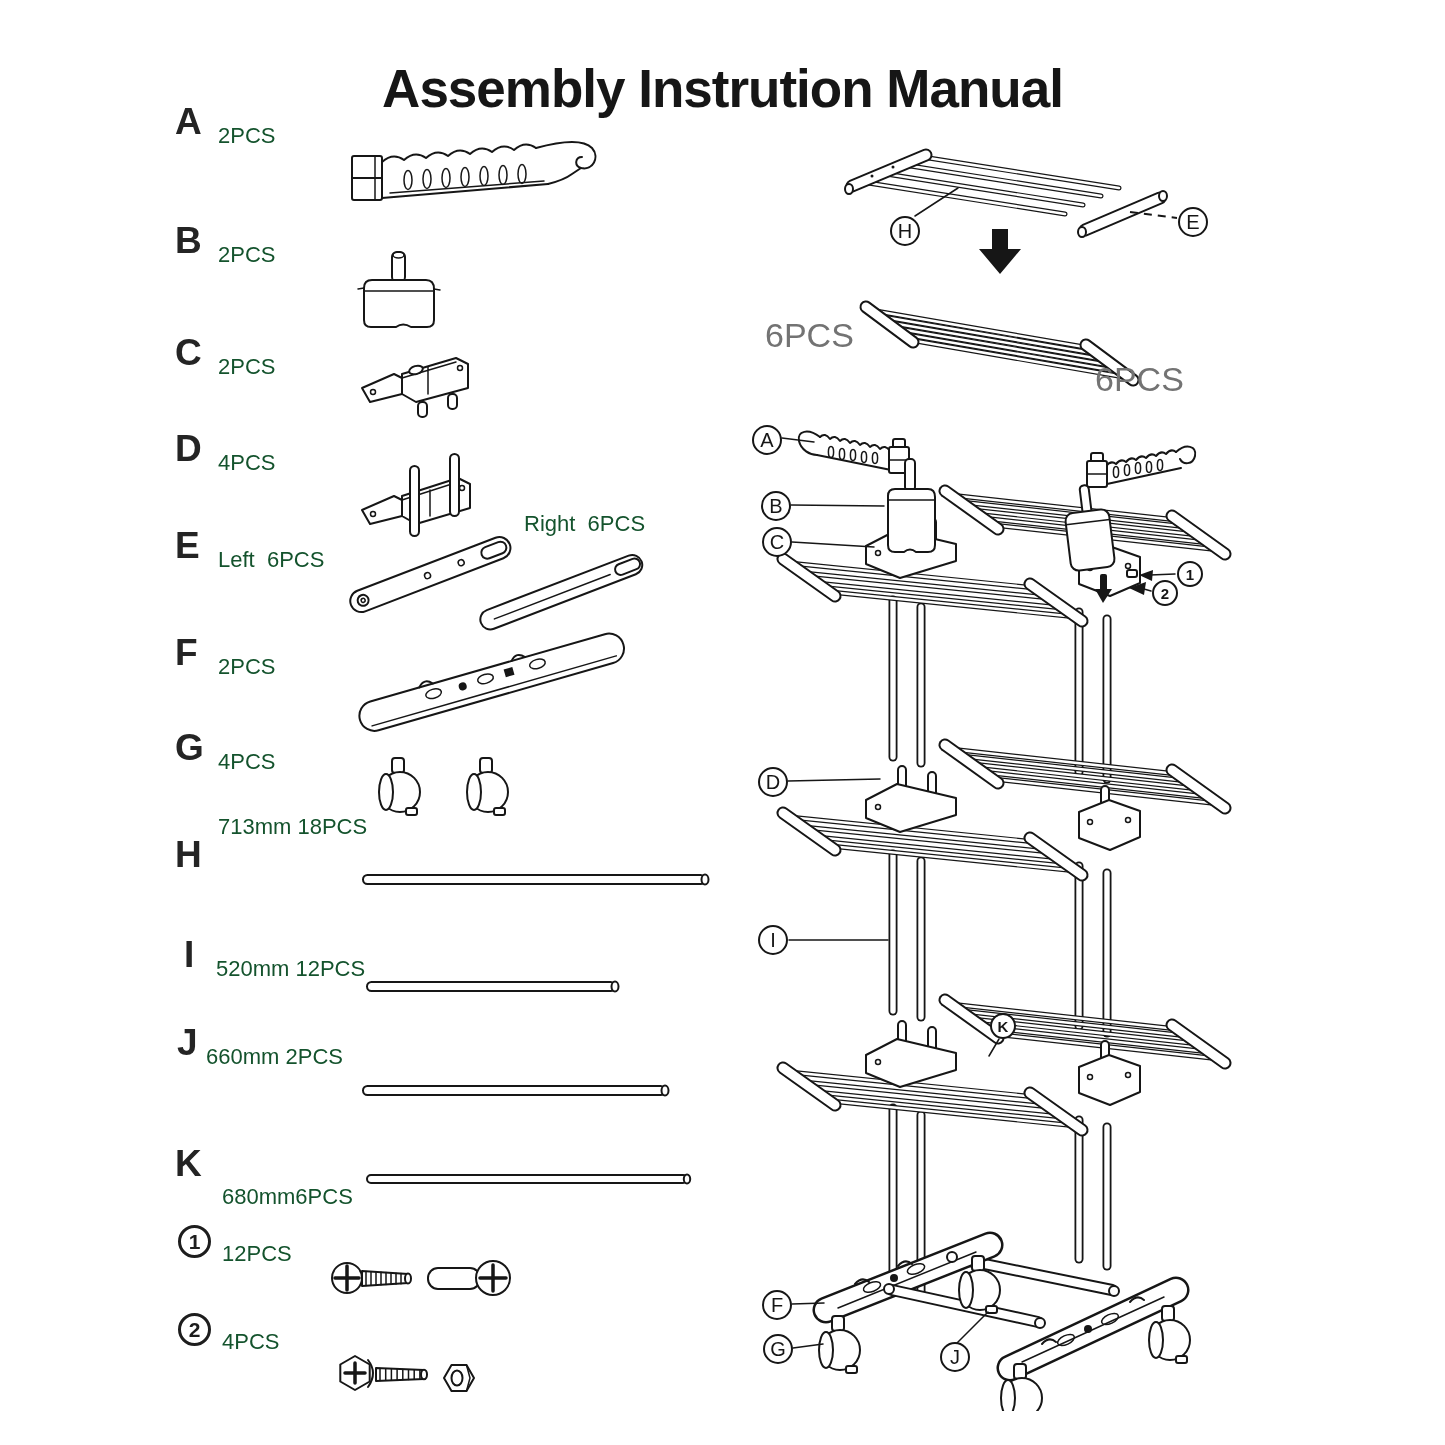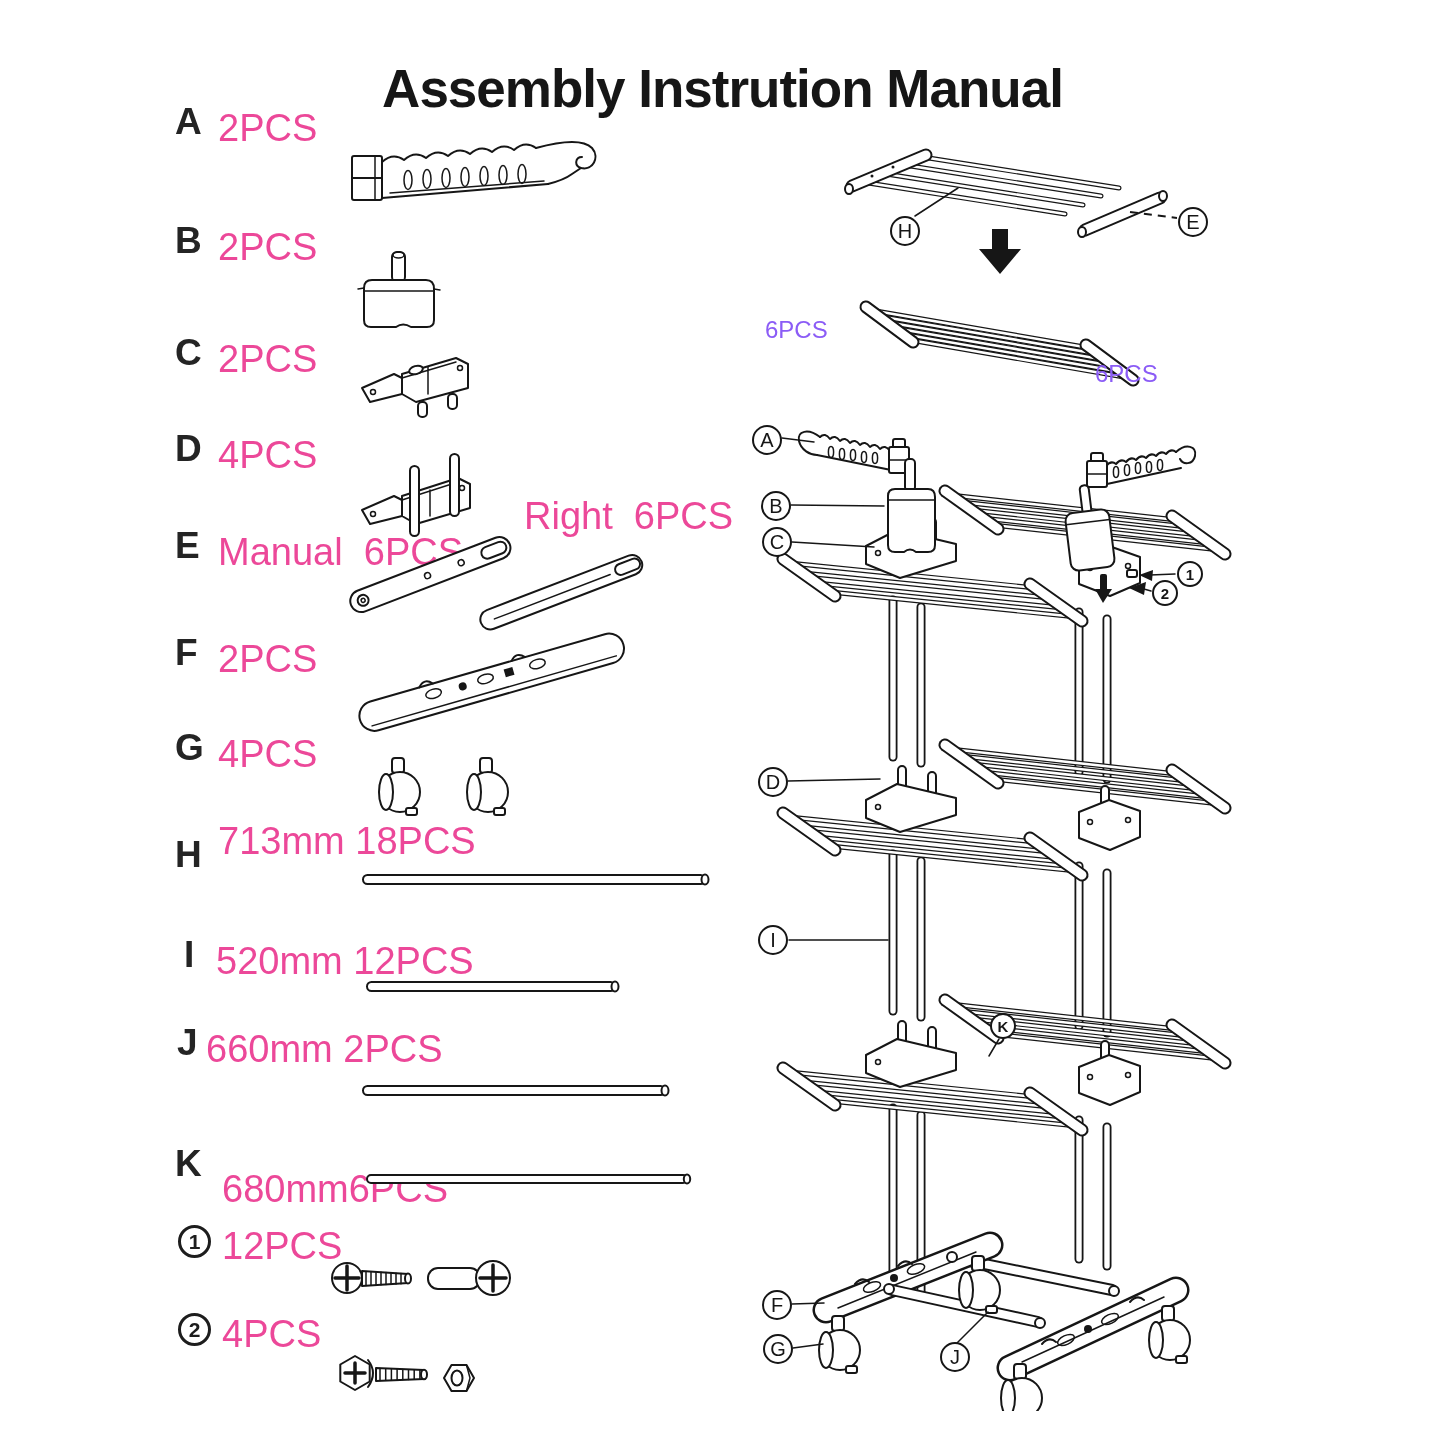--- a/index.html
+++ b/index.html
@@ -1,22 +1,22 @@
 <!DOCTYPE html>
 <html><head>
 <meta charset="utf-8">
 <style>
   html,body{margin:0;padding:0;background:#fff;}
   .page{position:relative;width:1445px;height:1411px;background:#fff;overflow:hidden;
         font-family:"Liberation Sans", sans-serif;color:#161616;}
   .title{position:absolute;left:0;width:100%;top:22px;text-align:center;
          font-size:53px;font-weight:bold;letter-spacing:-1px;color:#161616;}
   .pl{position:absolute;font-size:37px;font-weight:bold;color:#242424;line-height:1;}
-  .pq{position:absolute;font-size:38px;color:#ec4899;line-height:1;white-space:pre;}
-  .pcs{position:absolute;font-size:24px;color:#8b5cf6;line-height:1;}
+  .pq{position:absolute;font-size:22px;color:#14532d;line-height:1;white-space:pre;margin-top:16px;}
+  .pcs{position:absolute;font-size:34px;color:#737373;line-height:1;}
   .ill{position:absolute;}
   .co{position:absolute;width:30px;height:30px;border:2.5px solid #161616;border-radius:50%;
       display:flex;align-items:center;justify-content:center;font-size:20px;color:#161616;
       background:#fff;box-sizing:border-box;line-height:1;}
   .co-sm{width:26px;height:26px;font-size:15px;font-weight:bold;}
   .co-list{position:absolute;width:33px;height:33px;border:3.5px solid #1d1d1d;border-radius:50%;
       display:flex;align-items:center;justify-content:center;font-size:21px;font-weight:bold;
       color:#1d1d1d;box-sizing:border-box;line-height:1;}
   .ln{fill:none;stroke:#161616;stroke-width:2;stroke-linecap:round;stroke-linejoin:round;}
   .ln15{fill:none;stroke:#161616;stroke-width:1.5;stroke-linecap:round;}
@@ -48,31 +48,31 @@
   <div class="pl" style="left:175px;top:222px">B</div>
   <div class="pq" style="left:218px;top:228px">2PCS</div>
 
   <div class="pl" style="left:175px;top:334px">C</div>
   <div class="pq" style="left:218px;top:340px">2PCS</div>
 
   <div class="pl" style="left:175px;top:430px">D</div>
   <div class="pq" style="left:218px;top:436px">4PCS</div>
 
   <div class="pl" style="left:175px;top:527px">E</div>
-  <div class="pq" style="left:218px;top:533px">Manual  6PCS</div>
+  <div class="pq" style="left:218px;top:533px">Left  6PCS</div>
   <div class="pq" style="left:524px;top:497px">Right  6PCS</div>
 
   <div class="pl" style="left:175px;top:634px">F</div>
   <div class="pq" style="left:218px;top:640px">2PCS</div>
 
   <div class="pl" style="left:175px;top:729px">G</div>
   <div class="pq" style="left:218px;top:735px">4PCS</div>
 
   <div class="pl" style="left:175px;top:836px">H</div>
-  <div class="pq" style="left:218px;top:822px">713mm 18PCS</div>
+  <div class="pq" style="left:218px;top:800px">713mm 18PCS</div>
 
   <div class="pl" style="left:184px;top:936px">I</div>
   <div class="pq" style="left:216px;top:942px">520mm 12PCS</div>
 
   <div class="pl" style="left:177px;top:1024px">J</div>
   <div class="pq" style="left:206px;top:1030px">660mm 2PCS</div>
 
   <div class="pl" style="left:175px;top:1145px">K</div>
   <div class="pq" style="left:222px;top:1170px">680mm6PCS</div>
 

